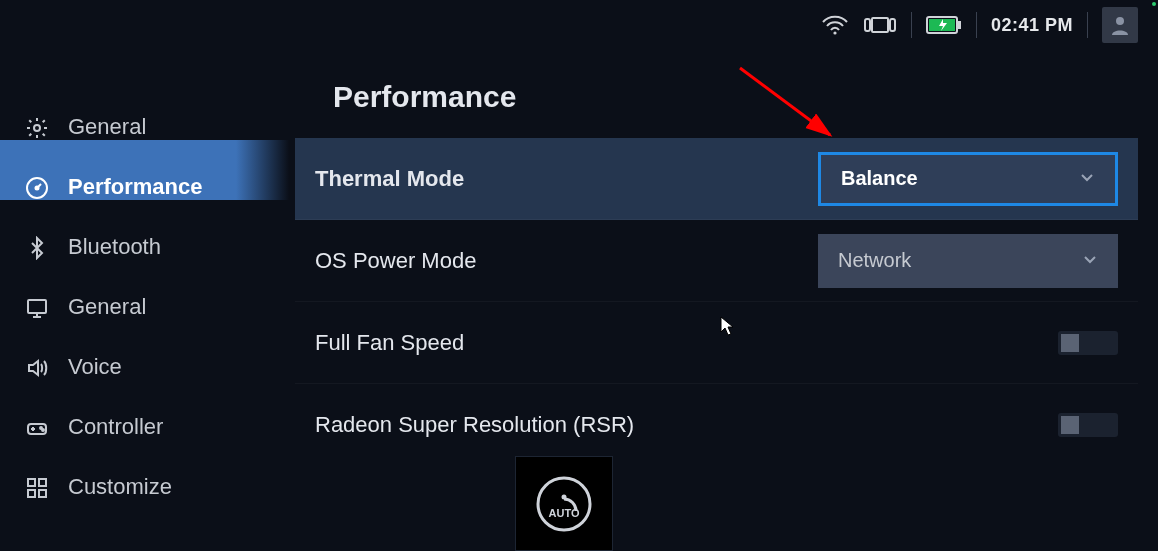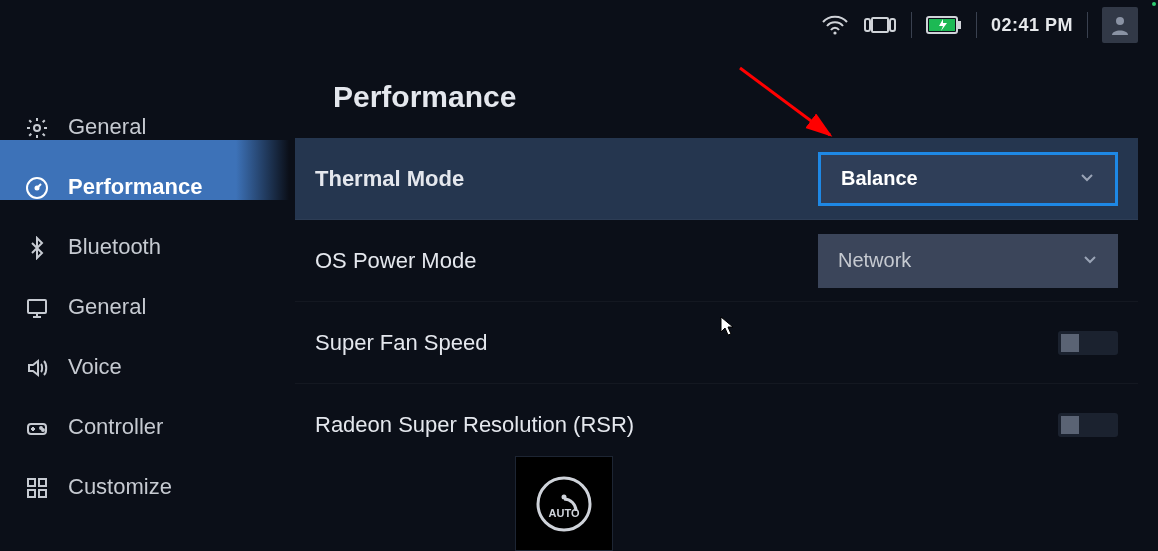--- a/index.html
+++ b/index.html
@@ -280,21 +280,21 @@
       <span>Network</span>
       <span class="chev">
         <svg width="16" height="16" viewBox="0 0 16 16" fill="none" stroke="currentColor" stroke-width="2">
             <path d="M3 6l5 5 5-5"></path>
           </svg>
       </span>
     </div>
   </div>
 
   <div class="setting-row">
-    <span class="setting-label">Super Fan Speed</span>
+    <span class="setting-label">Full Fan Speed</span>
     <div class="toggle"></div>
   </div>
 
   <div class="setting-row" style="border-bottom:none">
     <span class="setting-label">Radeon Super Resolution (RSR)</span>
     <div class="toggle"></div>
   </div>
 </main>
 
 <div class="auto-badge">

